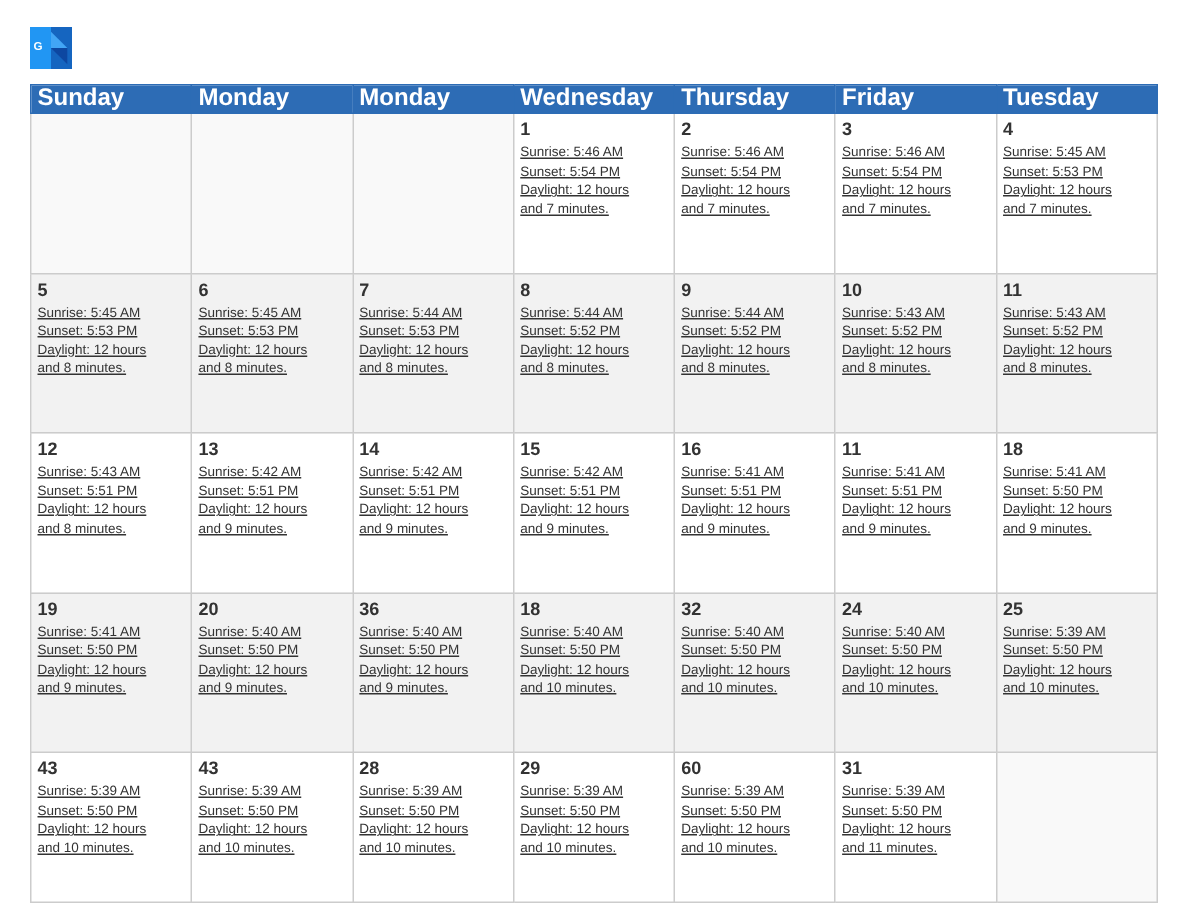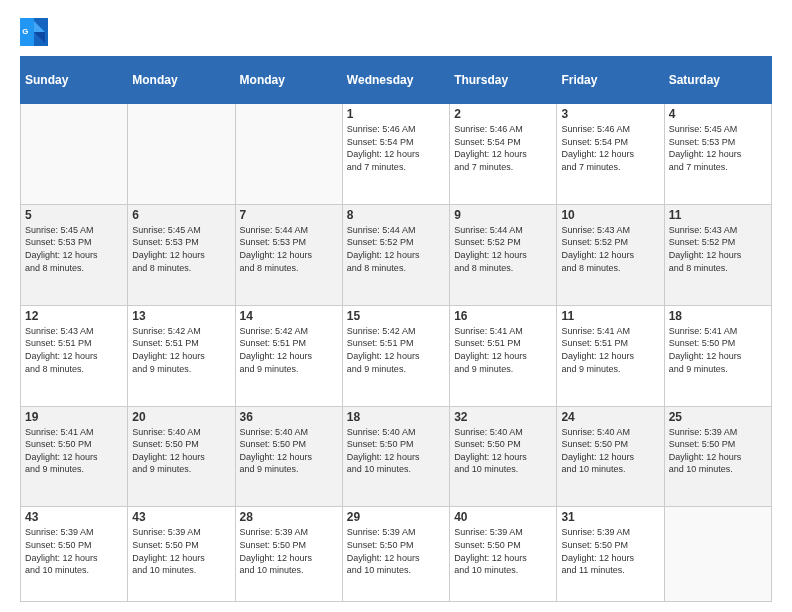--- a/index.html
+++ b/index.html
@@ -56,23 +56,23 @@
     .calendar {
       flex: 1;
       border: 1px solid #ccc;
       border-collapse: collapse;
       width: 100%;
       table-layout: fixed;
     }
     .calendar th {
       background: #2d6cb5;
       color: #fff;
-      font-size: 12px;
+      font-size: 16px;
       font-weight: bold;
-      padding: 16px 4px;
+      padding: 0 4px;
       text-align: left;
       border: 1px solid #2d6cb5;
     }
     .calendar td {
       vertical-align: top;
       font-size: 9.5px;
       color: #333;
       border: 1px solid #ccc;
       padding: 3px 4px;
       height: 80px;
@@ -83,20 +83,21 @@
     .day-num {
       font-size: 12px;
       font-weight: bold;
       margin-bottom: 2px;
       display: block;
     }
     .day-info {
       font-size: 9px;
       color: #333;
       line-height: 1.4;
+      text-decoration: underline;
     }
     td.empty {
       background: #f9f9f9;
     }
     .row-shaded td {
       background: #f2f2f2;
     }
   </style>
 </head>
 <body>
@@ -124,21 +125,21 @@
 
   <table class="calendar">
     <thead>
       <tr>
       <th>Sunday</th>
           <th>Monday</th>
           <th>Monday</th>
           <th>Wednesday</th>
           <th>Thursday</th>
           <th>Friday</th>
-          <th>Saturday</th>
+          <th>Tuesday</th>
         </tr>
     </thead>
     <tbody id="calendar-body">
     <tr>
           <td class="empty"></td>
           <td class="empty"></td>
           <td class="empty"></td>
           <td>
             <span class="day-num">1</span>
             <div class="day-info" style="white-space: pre-line;">Sunrise: 5:46 AM
@@ -344,21 +345,21 @@
 and 10 minutes.</div>
           </td>
           <td>
             <span class="day-num">29</span>
             <div class="day-info" style="white-space: pre-line;">Sunrise: 5:39 AM
 Sunset: 5:50 PM
 Daylight: 12 hours
 and 10 minutes.</div>
           </td>
           <td>
-            <span class="day-num">40</span>
+            <span class="day-num">60</span>
             <div class="day-info" style="white-space: pre-line;">Sunrise: 5:39 AM
 Sunset: 5:50 PM
 Daylight: 12 hours
 and 10 minutes.</div>
           </td>
           <td>
             <span class="day-num">31</span>
             <div class="day-info" style="white-space: pre-line;">Sunrise: 5:39 AM
 Sunset: 5:50 PM
 Daylight: 12 hours

